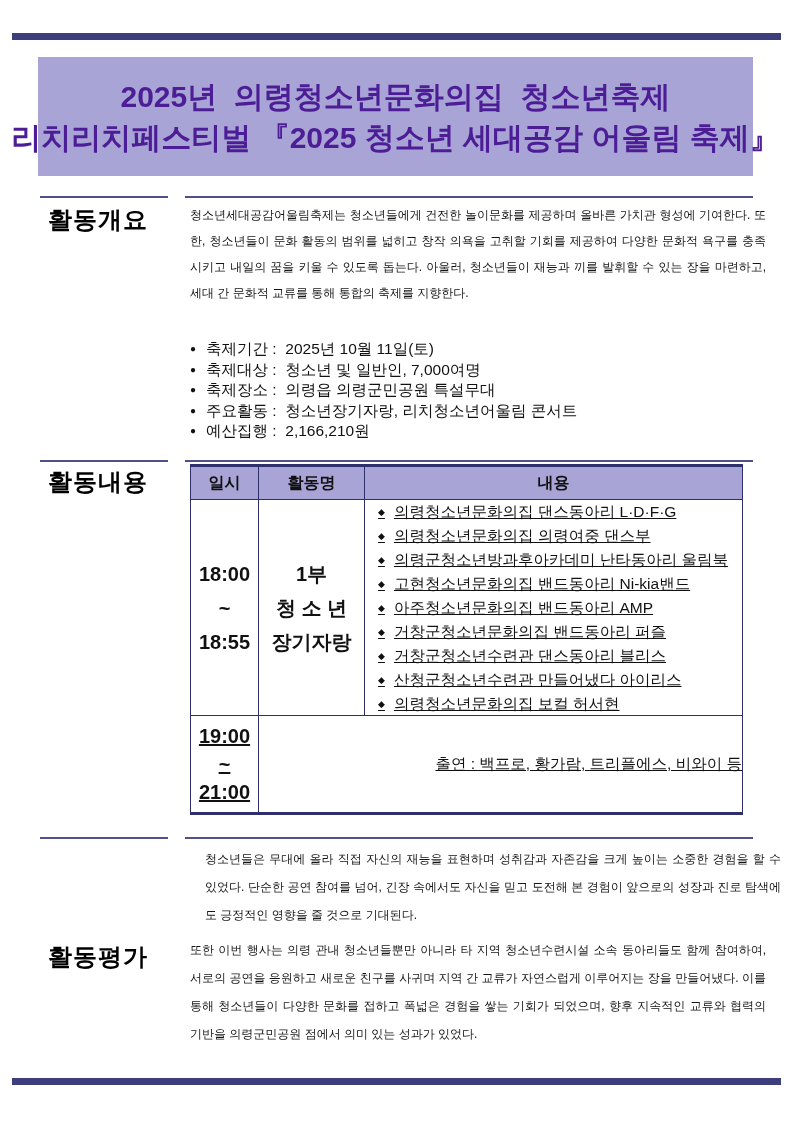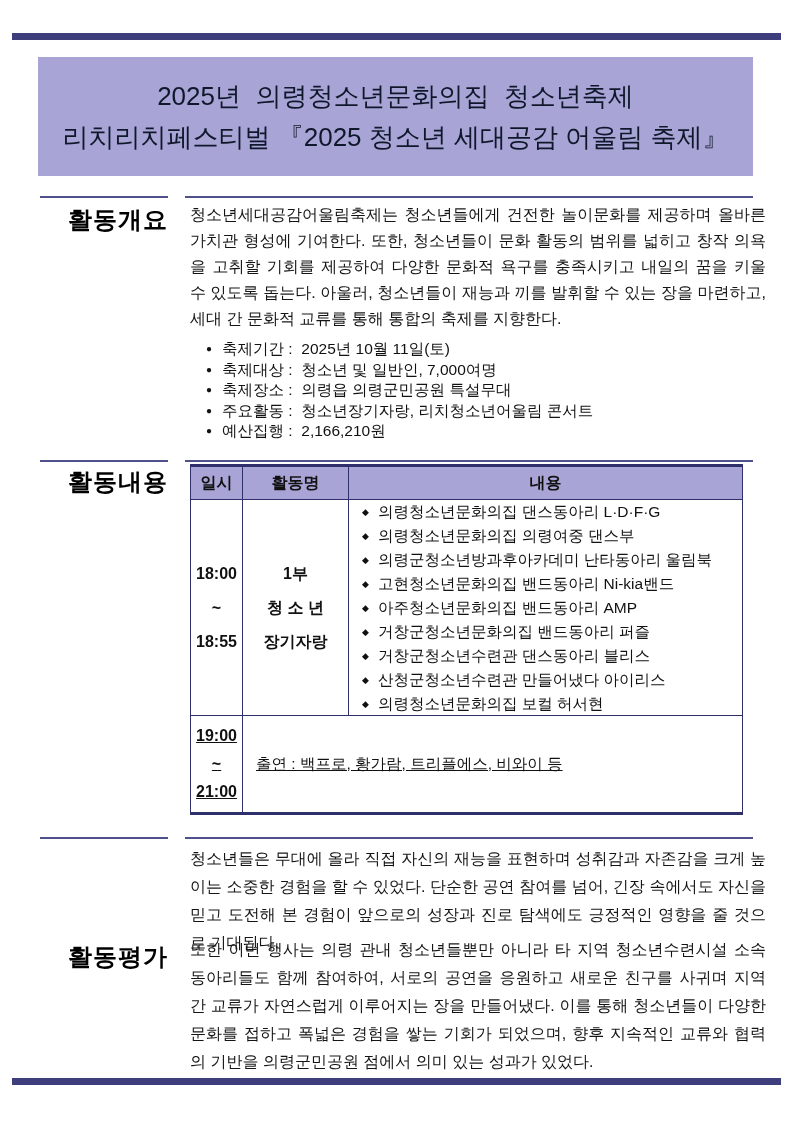--- a/index.html
+++ b/index.html
@@ -14,58 +14,58 @@
   body{font-family:"Liberation Sans","DejaVu Sans",sans-serif;color:var(--text);}
   .page{position:relative;width:793px;height:1121px;background:#ffffff;overflow:hidden;}
 
   .accent-bar{position:absolute;left:12px;width:769px;height:7px;background:var(--navy-bar);}
   .accent-bar.top{top:33px;}
   .accent-bar.bottom{top:1078px;}
 
   .title-box{position:absolute;left:38px;top:57px;width:715px;height:119px;
     background:var(--purple-fill);display:flex;flex-direction:column;justify-content:center;
     align-items:center;text-align:center;}
-  .title-line{font-size:26px;font-weight:400;line-height:41px;white-space:pre;color:#0f172a;}
+  .title-line{font-size:30px;font-weight:700;line-height:41px;white-space:pre;color:#4c1d95;}
 
   .rule{position:absolute;height:2px;background:var(--rule);}
   .rule.left-col{left:40px;width:128px;}
   .rule.right-col{left:185px;width:568px;}
 
-  .section-label{position:absolute;left:52px;width:132px;text-align:center;
+  .section-label{position:absolute;left:32px;width:132px;text-align:center;
     font-size:24px;font-weight:700;letter-spacing:1px;color:#000;}
 
-  .body-par{position:absolute;left:190px;width:576px;font-size:16px;line-height:26px;
+  .body-par{position:absolute;left:190px;width:576px;font-size:12px;line-height:26px;
     text-align:justify;color:#141414;}
 
-  .bullet-list{position:absolute;left:206px;top:339px;width:576px;font-size:15.5px;line-height:20.5px;}
+  .bullet-list{position:absolute;left:190px;top:339px;width:576px;font-size:15.5px;line-height:20.5px;}
   .bullet-line{white-space:pre;}
   .b-mk{font-size:10px;vertical-align:2px;margin-right:10px;}
 
   .tbl{position:absolute;left:190px;top:464px;width:553px;
     border:1.5px solid var(--table-border);border-top-width:3px;border-bottom-width:3px;
     background:#ffffff;}
   .tbl-header{display:flex;height:33px;background:var(--purple-fill);
     border-bottom:1.5px solid var(--table-border);font-weight:700;font-size:16px;}
   .tbl-row{display:flex;border-bottom:1.5px solid var(--table-border);}
   .tbl-row.last{border-bottom:none;text-decoration:underline;}
   .row-1{height:216px;}
   .row-2{height:96px;}
-  .col-time{width:52px;border-right:1.5px solid var(--table-border);
+  .col-time{width:68px;border-right:1.5px solid var(--table-border);
     display:flex;flex-direction:column;justify-content:center;align-items:center;text-align:center;}
   .col-act{width:106px;border-right:1.5px solid var(--table-border);
     display:flex;flex-direction:column;justify-content:center;align-items:center;text-align:left;}
   .col-desc{flex:1;display:flex;flex-direction:column;justify-content:center;}
   .tbl-header .col-time,.tbl-header .col-act,.tbl-header .col-desc{
     justify-content:center;align-items:center;flex-direction:row;}
-  .cell-strong{font-weight:700;font-size:16px;}
+  .cell-strong{font-weight:700;font-size:20px;}
   .row-1 .cell-strong{line-height:34px;}
   .row-2 .cell-strong{line-height:28px;}
-  .desc-items{padding-left:13px;font-size:15.5px;line-height:23px;text-align:left;}
+  .desc-items{padding-left:13px;font-size:15.5px;line-height:23px;text-align:left;text-decoration:underline;}
   .d-mk{font-size:9px;vertical-align:2px;margin-right:9px;}
-  .desc-single{padding-left:13px;font-size:15.5px;text-align:left;}
+  .desc-single{padding-left:13px;font-size:15.5px;text-align:right;}
 
   .eval-par{line-height:28px;}
 </style>
 </head>
 <body>
 
 <div class="page">
 
   <div class="accent-bar top"></div>
 
@@ -131,19 +131,19 @@
         <div class="cell-strong">21:00</div>
       </div>
       <div class="col-desc">
         <div class="desc-single">출연 : 백프로, 황가람, 트리플에스, 비와이 등</div>
       </div>
     </div>
   </div>
 
   <div class="rule left-col" style="top:837px;"></div>
   <div class="rule right-col" style="top:837px;"></div>
-  <div class="body-par eval-par" style="top:845px;">청소년들은 무대에 올라 직접 자신의 재능을 표현하며 성취감과 자존감을 크게 높이는 소중한 경험을 할 수 있었다. 단순한 공연 참여를 넘어, 긴장 속에서도 자신을 믿고 도전해 본 경험이 앞으로의 성장과 진로 탐색에도 긍정적인 영향을 줄 것으로 기대된다.</div>
+  <div class="body-par eval-par" style="top:845px;margin-left:15px;">청소년들은 무대에 올라 직접 자신의 재능을 표현하며 성취감과 자존감을 크게 높이는 소중한 경험을 할 수 있었다. 단순한 공연 참여를 넘어, 긴장 속에서도 자신을 믿고 도전해 본 경험이 앞으로의 성장과 진로 탐색에도 긍정적인 영향을 줄 것으로 기대된다.</div>
   <div class="section-label" style="top:941px;">활동평가</div>
   <div class="body-par eval-par" style="top:936px;">또한 이번 행사는 의령 관내 청소년들뿐만 아니라 타 지역 청소년수련시설 소속 동아리들도 함께 참여하여, 서로의 공연을 응원하고 새로운 친구를 사귀며 지역 간 교류가 자연스럽게 이루어지는 장을 만들어냈다. 이를 통해 청소년들이 다양한 문화를 접하고 폭넓은 경험을 쌓는 기회가 되었으며, 향후 지속적인 교류와 협력의 기반을 의령군민공원 점에서 의미 있는 성과가 있었다.</div>
 
   <div class="accent-bar bottom"></div>
 
 </div>
 
 </body></html>

